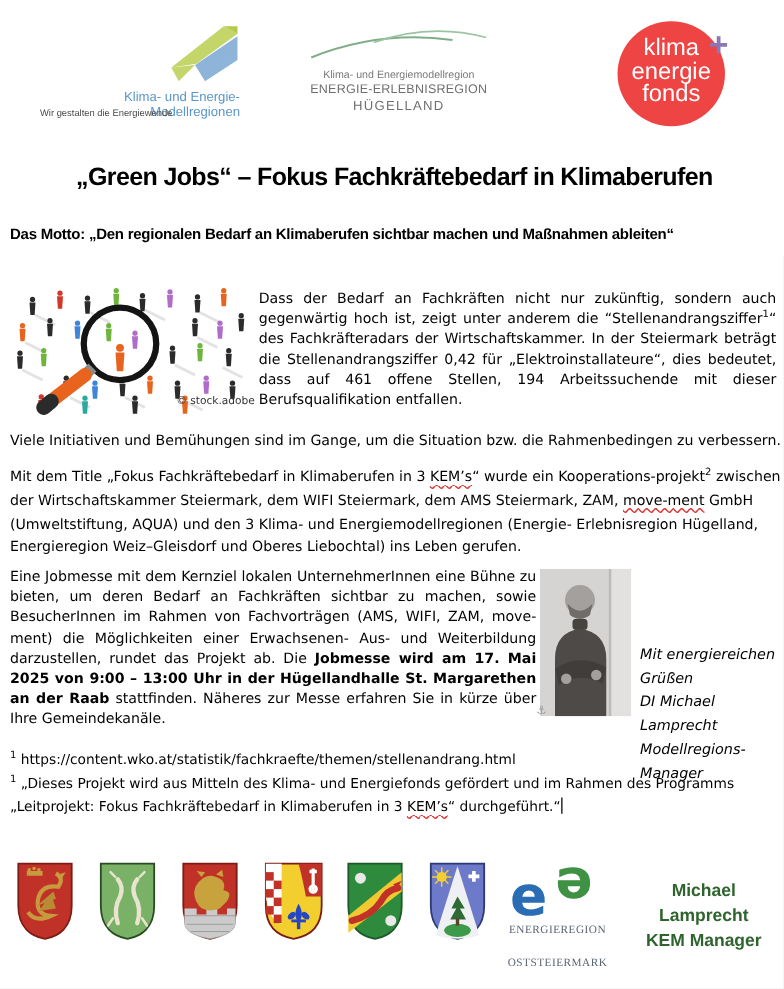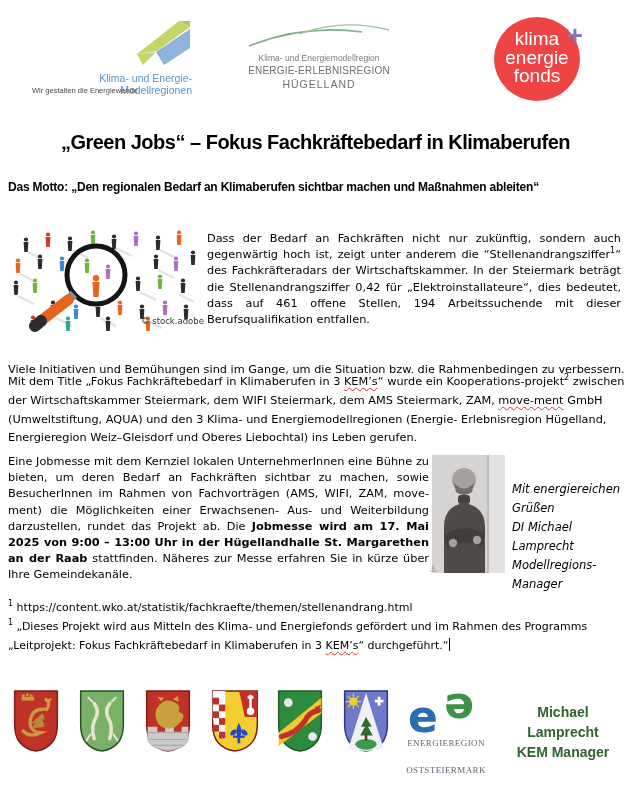--- a/index.html
+++ b/index.html
@@ -125,40 +125,40 @@
     <use transform="translate(88,60) scale(1.5)" href="#pp" fill="#e8641e"></use>
     <circle cx="88" cy="47" r="29" fill="none" stroke="#141414" stroke-width="5"></circle>
     <line x1="66" y1="66" x2="62" y2="70" stroke="#8a8a8a" stroke-width="9"></line>
     <line x1="60" y1="72" x2="34" y2="92" stroke="#e8641e" stroke-width="11" stroke-linecap="round"></line>
     <line x1="33" y1="93" x2="27" y2="98" stroke="#2b2b2b" stroke-width="12" stroke-linecap="round"></line>
   </svg>
   <span class="abs credit" style="left:141px;top:316px;">© stock.adobe</span>
 
   <div class="abs body-txt just" style="left:207px;top:231px;width:414px;"><span>Dass der Bedarf an Fachkräften nicht nur zukünftig, sondern auch gegenwärtig hoch ist, zeigt unter anderem die “Stellenandrangsziffer</span><sup>1</sup><span>“ des Fachkräfteradars der Wirtschaftskammer. In der Steiermark beträgt die Stellenandrangsziffer 0,42 für „Elektroinstallateure“, dies bedeutet, dass auf 461 offene Stellen, 194 Arbeitssuchende mit dieser Berufsqualifikation entfallen.</span></div>
 
-  <div class="abs body-txt" style="left:8px;top:345px;width:619px;white-space:nowrap;margin-top:17px;">Viele Initiativen und Bemühungen sind im Gange, um die Situation bzw. die Rahmenbedingen zu verbessern.</div>
+  <div class="abs body-txt" style="left:8px;top:345px;width:619px;white-space:nowrap;">Viele Initiativen und Bemühungen sind im Gange, um die Situation bzw. die Rahmenbedingen zu verbessern.</div>
 
   <div class="abs body-txt" style="left:8px;top:373px;width:618px;line-height:18.8px;"><span>Mit dem Title „Fokus Fachkräftebedarf in Klimaberufen in 3 </span><span class="squiggle">KEM’s</span><span>“ wurde ein Kooperations-projekt</span><sup>2</sup><span> zwischen der Wirtschaftskammer Steiermark, dem WIFI Steiermark, dem AMS Steiermark, ZAM, </span><span class="squiggle">move-ment</span><span> GmbH (Umweltstiftung, AQUA) und den 3 Klima- und Energiemodellregionen (Energie- Erlebnisregion Hügelland, Energieregion Weiz–Gleisdorf und Oberes Liebochtal) ins Leben gerufen.</span></div>
 
   <div class="abs body-txt just" style="left:8px;top:454px;width:421px;"><span>Eine Jobmesse mit dem Kernziel lokalen UnternehmerInnen eine Bühne zu bieten, um deren Bedarf an Fachkräften sichtbar zu machen, sowie BesucherInnen im Rahmen von Fachvorträgen (AMS, WIFI, ZAM, move-ment) die Möglichkeiten einer Erwachsenen- Aus- und Weiterbildung darzustellen, rundet das Projekt ab. Die </span><b>Jobmesse wird am 17. Mai 2025 von 9:00 – 13:00 Uhr in der Hügellandhalle St. Margarethen an der Raab</b><span> stattfinden. Näheres zur Messe erfahren Sie in kürze über Ihre Gemeindekanäle.</span></div>
 
   <svg class="abs" style="left:432px;top:455px;" width="73" height="118" viewBox="0 0 73 118">
     <rect width="73" height="118" fill="#d6d4d2"></rect>
     <rect x="57" width="16" height="118" fill="#e3e1df"></rect>
     <rect x="55" width="2" height="118" fill="#bdbbb9"></rect>
     <circle cx="32" cy="25" r="12" fill="#a3a09d"></circle>
     <path d="M22,28 q10,11 20,0 l-2,9 q-8,6 -16,0 z" fill="#6f6c6a"></path>
     <rect x="26" y="40" width="12" height="9" rx="3" fill="#46433f"></rect>
     <path d="M12,118 V72 q0,-21 20,-24 q21,3 21,24 v46 z" fill="#4e4a47"></path>
     <path d="M12,80 q20,-13 41,-1 l-3,13 q-17,-10 -35,1 z" fill="#403d3a"></path>
     <circle cx="45" cy="85" r="4.2" fill="#a3a09d"></circle>
     <circle cx="21" cy="88" r="4.2" fill="#a3a09d"></circle>
   </svg>
   <span class="abs anchor" style="left:429px;top:564px;">⚓</span>
-  <div class="abs sig" style="left:512px;top:480px;width:115px;">
+  <div class="abs sig" style="left:512px;top:514px;width:115px;">
     <div>Mit energiereichen Grüßen</div>
     <div>DI Michael Lamprecht</div>
     <div>Modellregions-Manager</div>
   </div>
 
   <div class="abs fnotes" style="left:8px;top:598px;width:614px;">
     <div><sup>1</sup> <span>https://content.wko.at/statistik/fachkraefte/themen/stellenandrang.html</span></div>
     <div><sup>1</sup> <span>„Dieses Projekt wird aus Mitteln des Klima- und Energiefonds gefördert und im Rahmen des Programms „Leitprojekt: Fokus Fachkräftebedarf in Klimaberufen in 3 </span><span class="squiggle">KEM’s</span><span>“ durchgeführt.“</span><span class="caret"></span></div>
   </div>
 

